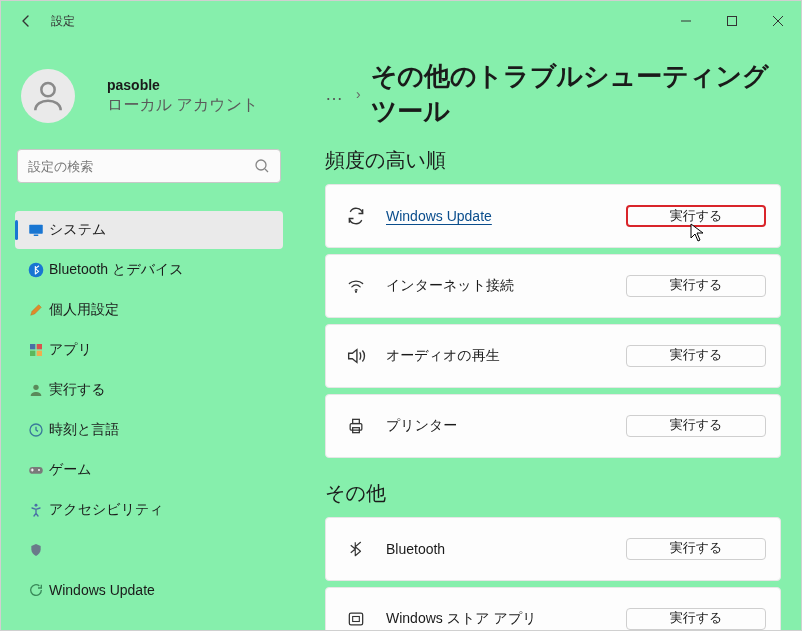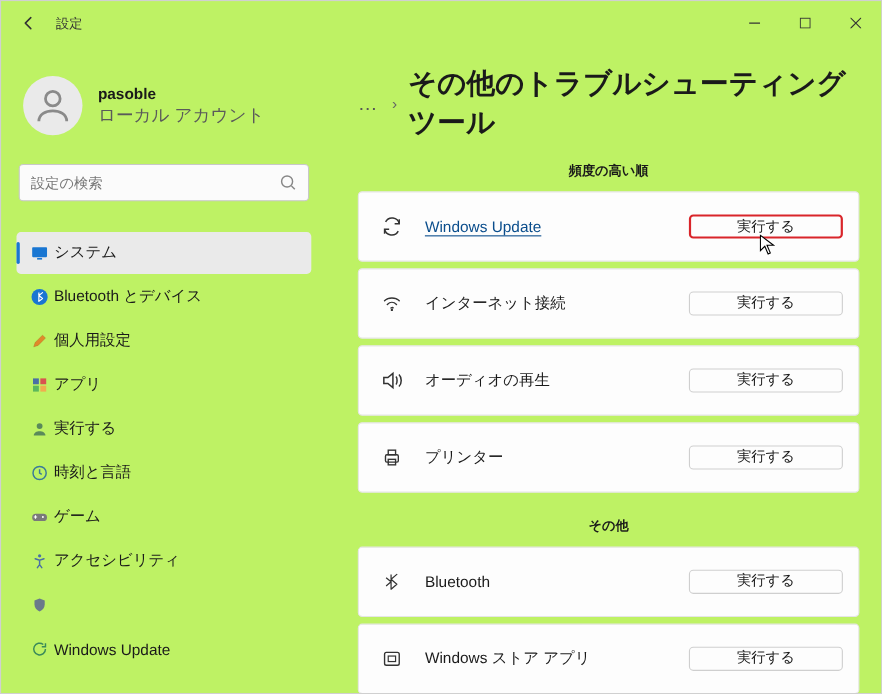--- a/index.html
+++ b/index.html
@@ -1,45 +1,45 @@
 <!DOCTYPE html>
 <html><head>
 <meta charset="utf-8">
 <style>
 * { box-sizing: border-box; margin: 0; padding: 0; }
 body { font-family: "Segoe UI", "Yu Gothic UI", sans-serif; font-size: 14px; color: #1a1a1a; background: #f3f3f3; width: 802px; height: 631px; overflow: hidden; }
-.window { width: 802px; height: 631px; background: #bef264; border: 1px solid #d0d0d0; display: flex; flex-direction: column; }
+.window { width: 802px; height: 631px; background: #86efac; border: 1px solid #d0d0d0; display: flex; flex-direction: column; }
 .titlebar { height: 40px; display: flex; align-items: center; padding: 0 0 0 14px; }
 .titlebar .back { width: 24px; height: 24px; display: flex; align-items: center; justify-content: center; margin-right: 12px; }
 .titlebar .title { font-size: 12px; flex: 1; color:#333; }
 .win-controls { display: flex; }
 .win-btn { width: 46px; height: 32px; display: flex; align-items: center; justify-content: center; }
 .win-btn svg { width: 10px; height: 10px; }
 .body { flex: 1; display: flex; overflow: hidden; }
 .sidebar { width: 296px; padding: 0 12px; display: flex; flex-direction: column; overflow-y:auto; }
-.user-block { display: flex; align-items: center; gap: 14px; padding: 28px 8px 22px 8px; }
+.user-block { display: flex; align-items: center; gap: 32px; padding: 28px 8px 22px 8px; }
 .avatar { width: 54px; height: 54px; border-radius: 50%; background: #eaeaea; display: flex; align-items: center; justify-content: center; }
 .user-name { font-size: 14px; font-weight: 600; }
 .user-sub { font-size: 16px; color: #5a5a5a; margin-top:2px;}
 .search-wrap { margin: 4px 4px 28px 4px; }
 .search { width: 100%; height: 34px; border: 1px solid #c8c8c8; border-radius: 4px; background: #fbfbfb; display: flex; align-items: center; padding: 0 10px; }
 .search input { flex: 1; border: none; outline: none; background: transparent; font-size: 13px; }
 .search .mag { width: 16px; height: 16px; opacity: .7; }
 .nav { display: flex; flex-direction: column; gap: 2px; padding: 0 2px; }
 .nav-item { height: 38px; display: flex; align-items: center; gap: 4px; padding: 0 12px; border-radius: 4px; position: relative; cursor: default; }
 .nav-item.active { background: #eaeaea; }
 .nav-item.active::before { content: ""; position: absolute; left: 0; top: 9px; bottom: 9px; width: 3px; background: #1976d2; border-radius: 2px; }
 .nav-icon { width: 18px; height: 18px; display: flex; align-items: center; justify-content: center; }
 .nav-label { font-size: 14px; }
 .main { flex: 1; padding: 18px 20px 0 28px; overflow-y:auto;}
 .breadcrumbs { display: flex; align-items: center; gap: 10px; margin-bottom: 18px; }
 .bc-ellipsis { font-size: 18px; color:#555; letter-spacing: 3px; }
 .bc-ch { color:#666; }
 .bc-title { font-size: 26px; font-weight: 700; }
-.sect-head { font-size: 12px; font-weight: 700; margin: 6px 0 10px 0; text-align: center; }
+.sect-head { font-size: 20px; font-weight: 400; margin: 6px 0 10px 0; }
 .card { background: #fdfdfd; border: 1px solid #e6e6e6; border-radius: 4px; height: 64px; display: flex; align-items: center; padding: 0 14px 0 18px; margin-bottom: 6px; }
 .card-icon { width: 24px; height: 24px; display: flex; align-items: center; justify-content: center; margin-right: 18px; color:#333; }
 .card-title { flex: 1; font-size: 14px; }
 .card-title.link { color:#0a4d8c; text-decoration: underline; text-underline-offset:3px; }
 .run-btn { min-width: 140px; height: 22px; border: 1px solid #cfcfcf; border-radius: 4px; background: #fdfdfd; display: flex; justify-content: center; font-size: 13px; }
 .run-btn.hi { border: 2px solid #d9252a; }
 .section2 { margin-top: 22px; }
 .cursor { position: absolute; pointer-events: none; }
 </style>
 </head>

